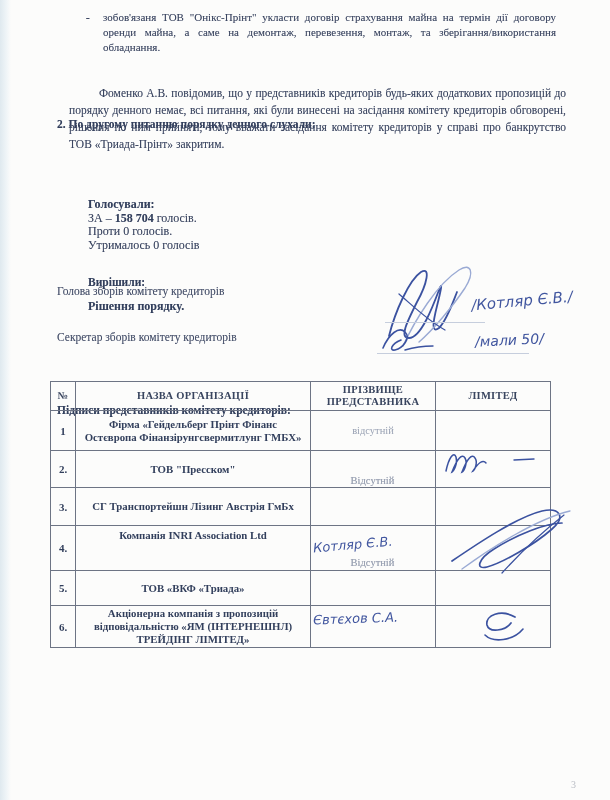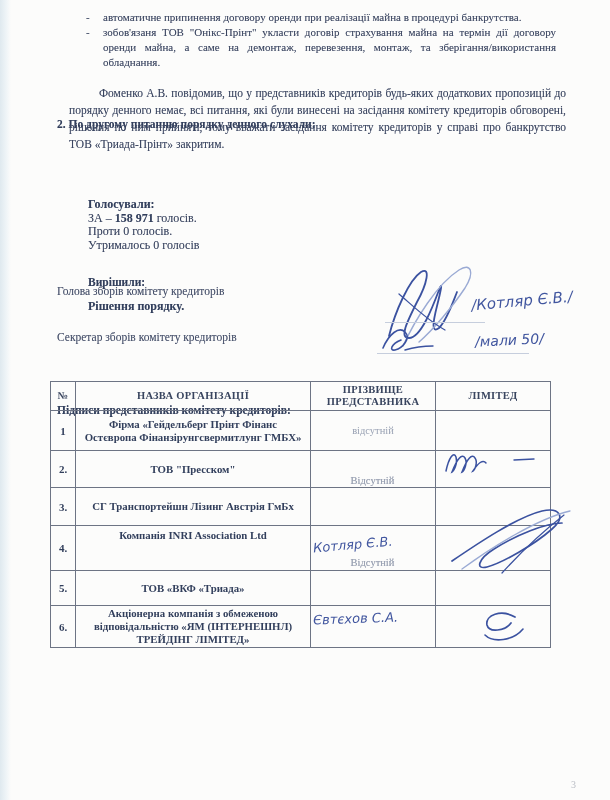--- a/index.html
+++ b/index.html
@@ -47,34 +47,33 @@
 </style>
 </head>
 <body>
 
 <div class="page">
   <div class="scan-edge"></div>
 
   <div class="abs bullets typed">
     <div class="bullet">
       <span class="dash">-</span>
-      <span>автоматичне припинення договору оренди при реалізації майна в процедурі банкрутства.</span>
     </div>
     <div class="bullet">
       <span class="dash">-</span>
       <span>зобов'язаня ТОВ "Онікс-Прінт" укласти договір страхування майна на термін дії договору оренди майна, а саме на демонтаж, перевезення, монтаж, та зберігання/використання обладнання.</span>
     </div>
   </div>
 
   <div class="abs h2line b typed">2. По другому питанню порядку денного слухали:</div>
   <div class="abs para just typed">Фоменко А.В. повідомив, що у представників кредиторів будь-яких додаткових пропозицій до порядку денного немає, всі питання, які були винесені на засідання комітету кредиторів обговорені, рішення по ним прийняті, тому вважати засідання комітету кредиторів у справі про банкрутство ТОВ «Триада-Прінт» закритим.</div>
 
   <div class="abs voting typed">
     <div class="b">Голосували:</div>
-    <div><span>ЗА – </span><span class="b">158 971</span><span> голосів.</span></div>
+    <div><span>ЗА – </span><span class="b">158 704</span><span> голосів.</span></div>
     <div>Проти 0 голосів.</div>
     <div>Утрималось 0 голосів</div>
     <div class="b">Рішення порядку.</div>
   </div>
 
   <div class="abs resolved-h b typed">Вирішили:</div>
 
   <div class="abs official typed" style="top:285px;">Голова зборів комітету кредиторів</div>
   <div class="abs official typed" style="top:331px;">Секретар зборів комітету кредиторів</div>
 
@@ -134,21 +133,21 @@
       <td></td>
     </tr>
     <tr style="height:35px">
       <td class="cell-num">5.</td>
       <td class="cell-org">ТОВ «ВКФ «Триада»</td>
       <td class="cell-rep"></td>
       <td></td>
     </tr>
     <tr style="height:42px">
       <td class="cell-num">6.</td>
-      <td class="cell-org">Акціонерна компанія з обмеженою відповідальністю «ЯМ (ІНТЕРНЕШНЛ) ТРЕЙДІНГ ЛІМІТЕД»</td>
+      <td class="cell-org">Акціонерна компанія з пропозицій відповідальністю «ЯМ (ІНТЕРНЕШНЛ) ТРЕЙДІНГ ЛІМІТЕД»</td>
       <td class="cell-rep"></td>
       <td></td>
     </tr>
   </tbody>
     </table>
 
   <div class="table-overlays">
     <div class="absent-straddle typed" style="top:94px;">Відсутній</div>
     <div class="absent-straddle typed" style="top:176px;">Відсутній</div>
 

